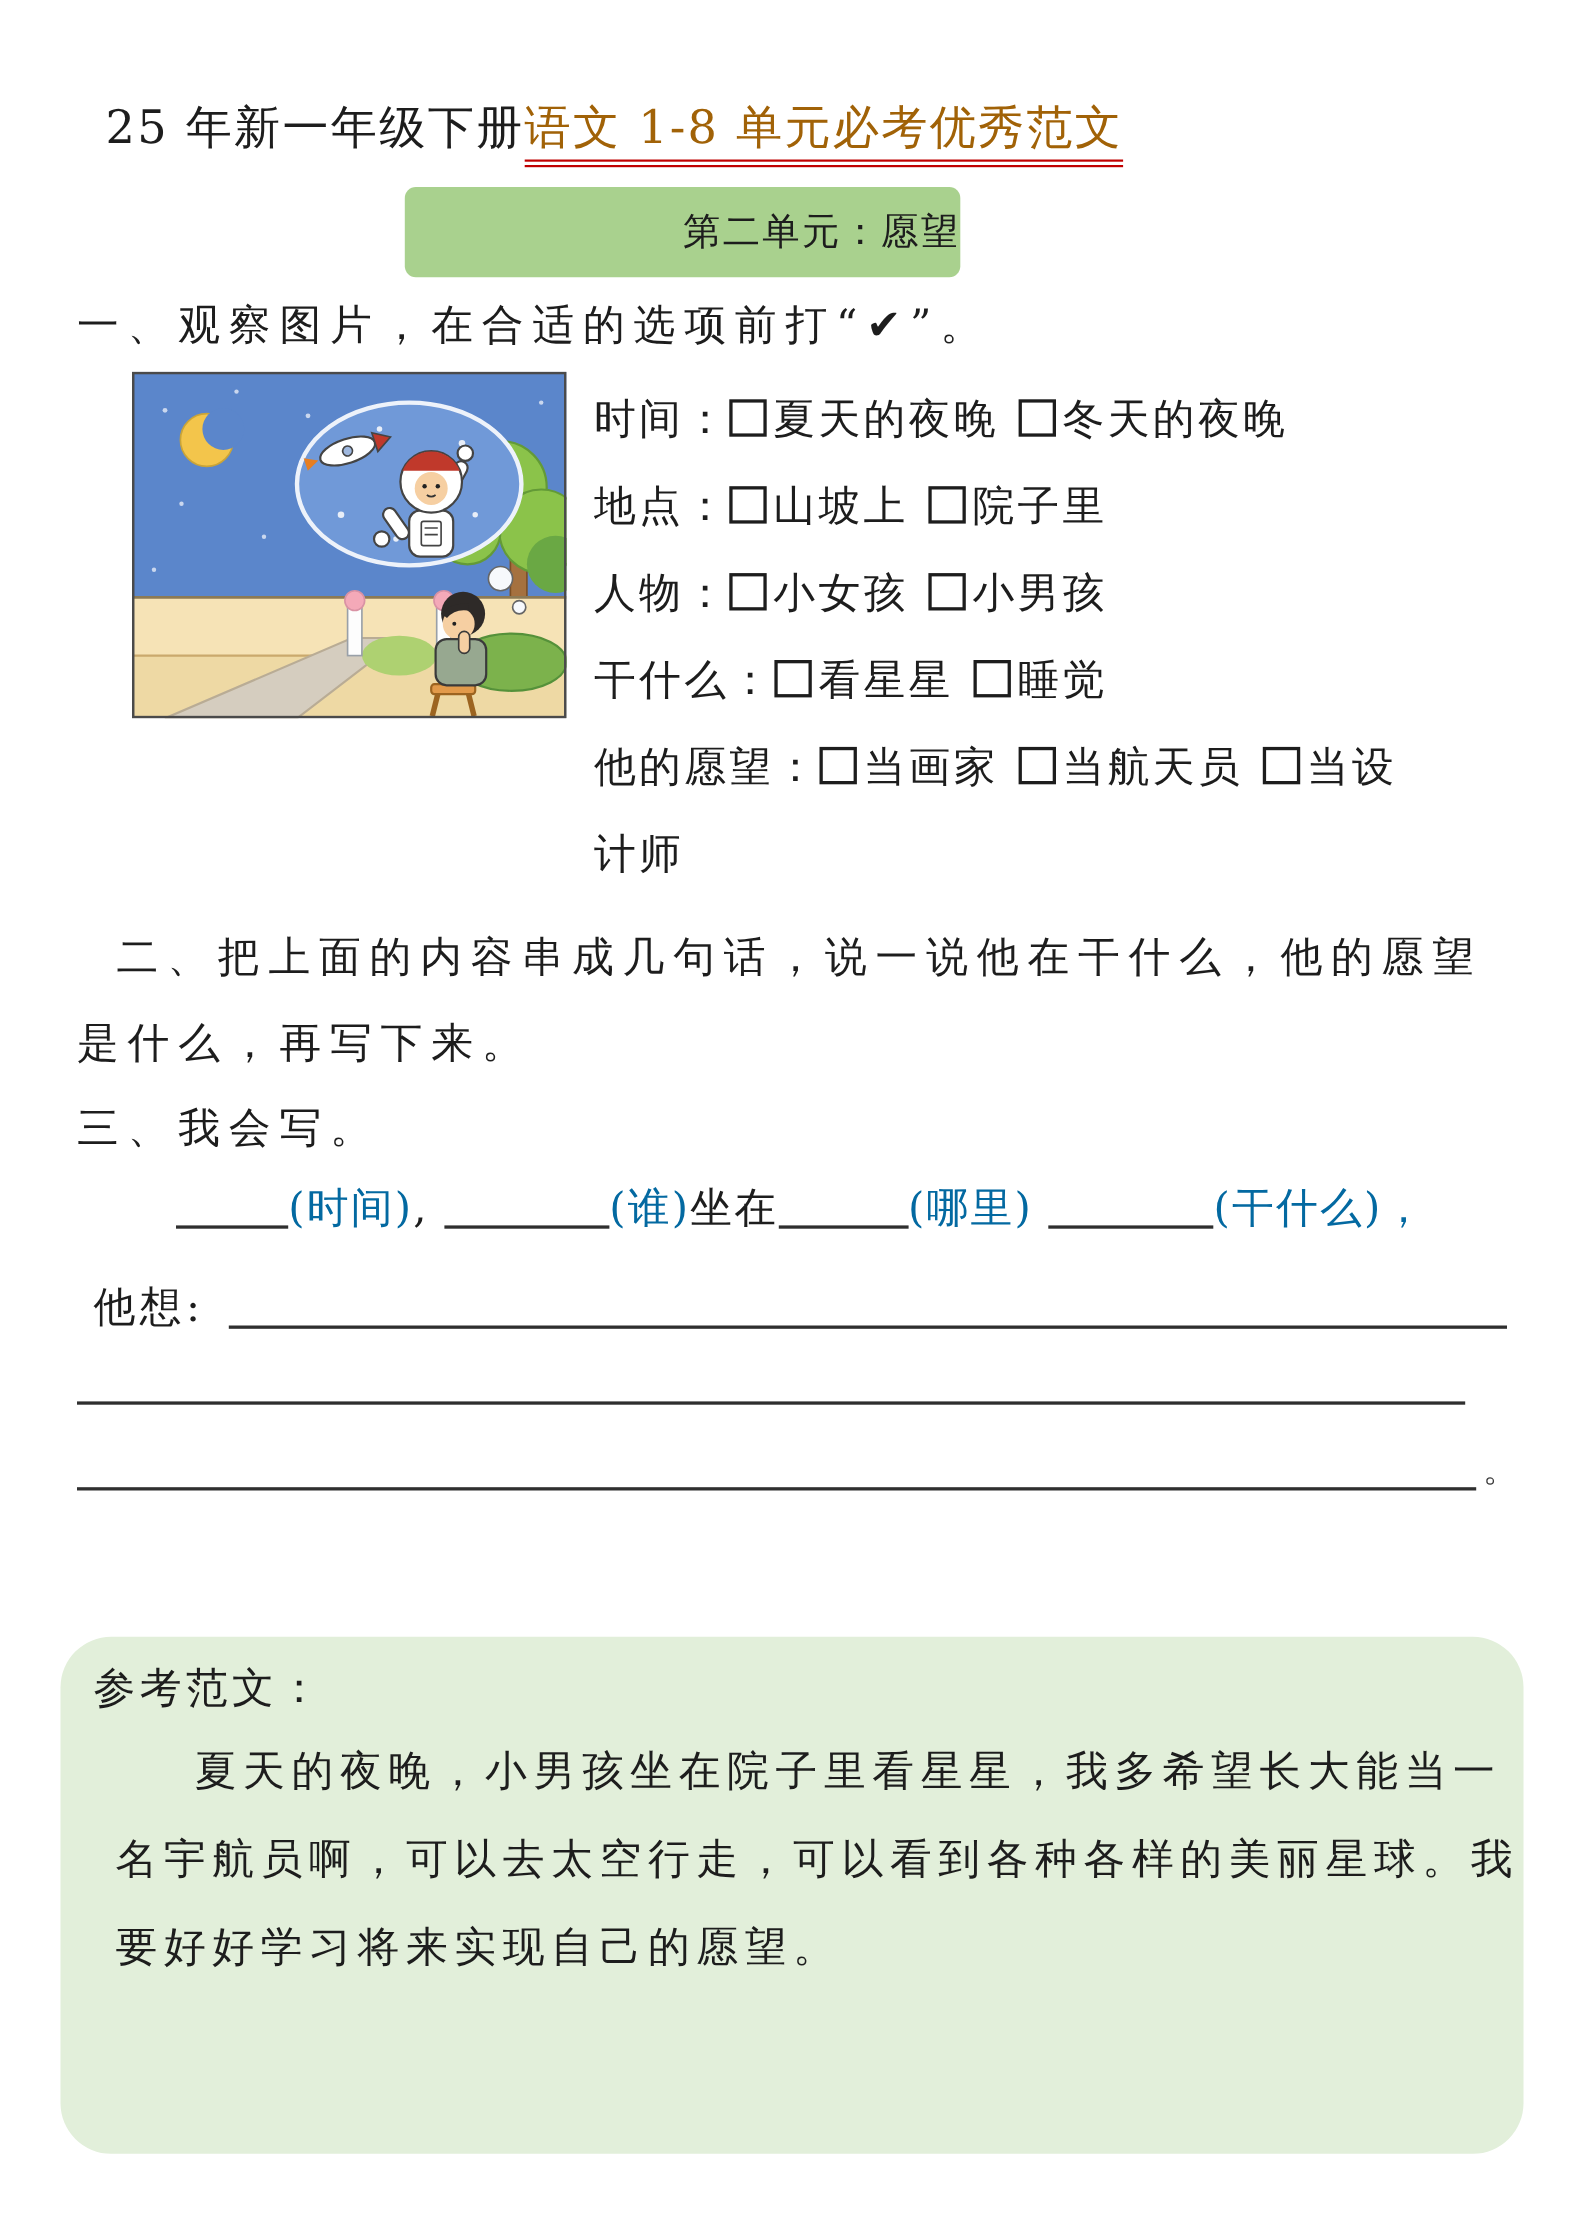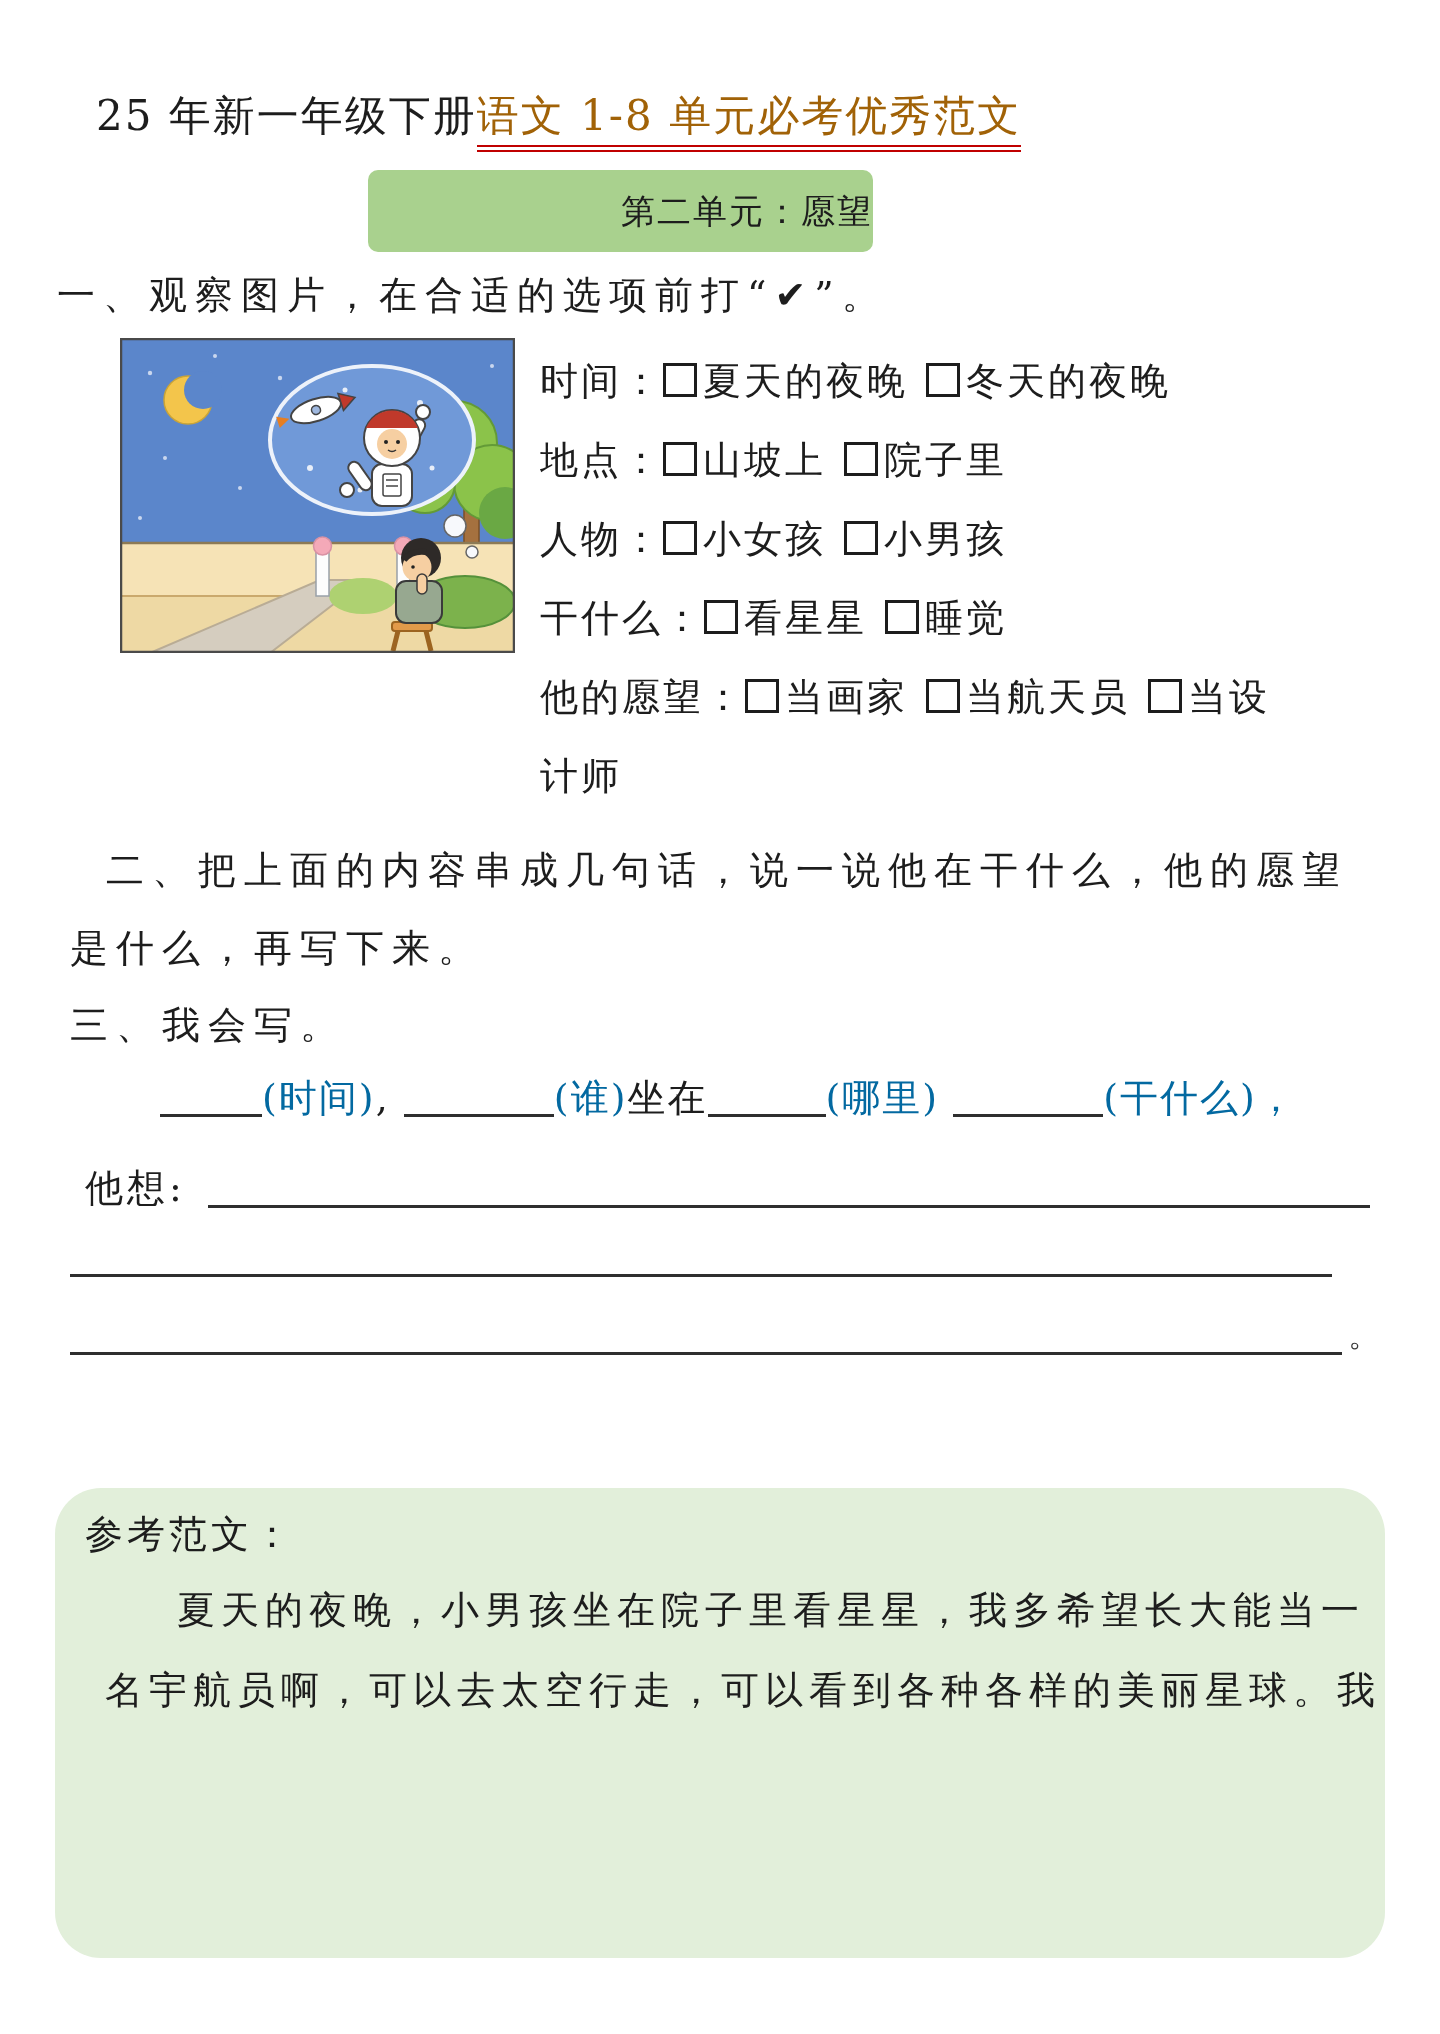--- a/index.html
+++ b/index.html
@@ -16,21 +16,21 @@
   #title .red { color: #a16207; border-bottom: 7px double #c00000; padding-bottom: 5px; }
 
   
   #banner {
     left: 368px; top: 170px; width: 505px; height: 82px;
     background: #a9d18e; border-radius: 10px;
     text-align: right; line-height: 82px; font-size: 34px; letter-spacing: 2px;
   }
 
   .h-line { font-size: 38px; letter-spacing: 8px; height: 80px; line-height: 80px; white-space: nowrap; }
-  #s1-heading { left: 57px; top: 255px; }
+  #s1-heading { left: 70px; top: 255px; }
 
   
   #illustration { left: 120px; top: 338px; }
 
   
   #option-rows { left: 540px; top: 342px; }
   .opt-row { height: 79px; line-height: 79px; font-size: 38px; letter-spacing: 3px; white-space: nowrap; }
   .cbox {
     display: inline-block; width: 34px; height: 34px;
     border: 3px solid #1d1d1d; vertical-align: -3px; margin-right: 6px; background: #fff;
@@ -183,16 +183,17 @@
   <div id="he-thinks-blank" class="abs"></div>
   <div id="blank-line-2" class="abs"></div>
   <div id="blank-line-3" class="abs"></div>
   <div id="line3-period" class="abs">。</div>
 
   <div id="ref-box" class="abs">
     <div id="ref-label">参考范文：</div>
     <div id="ref-lines">
         <div class="ref-line indent">夏天的夜晚，小男孩坐在院子里看星星，我多希望长大能当一</div>
         <div class="ref-line">名宇航员啊，可以去太空行走，可以看到各种各样的美丽星球。我</div>
+        <div class="ref-line">要好好学习将来实现自己的愿望。</div>
       </div>
   </div>
 
 </div>
 
 </body></html>

